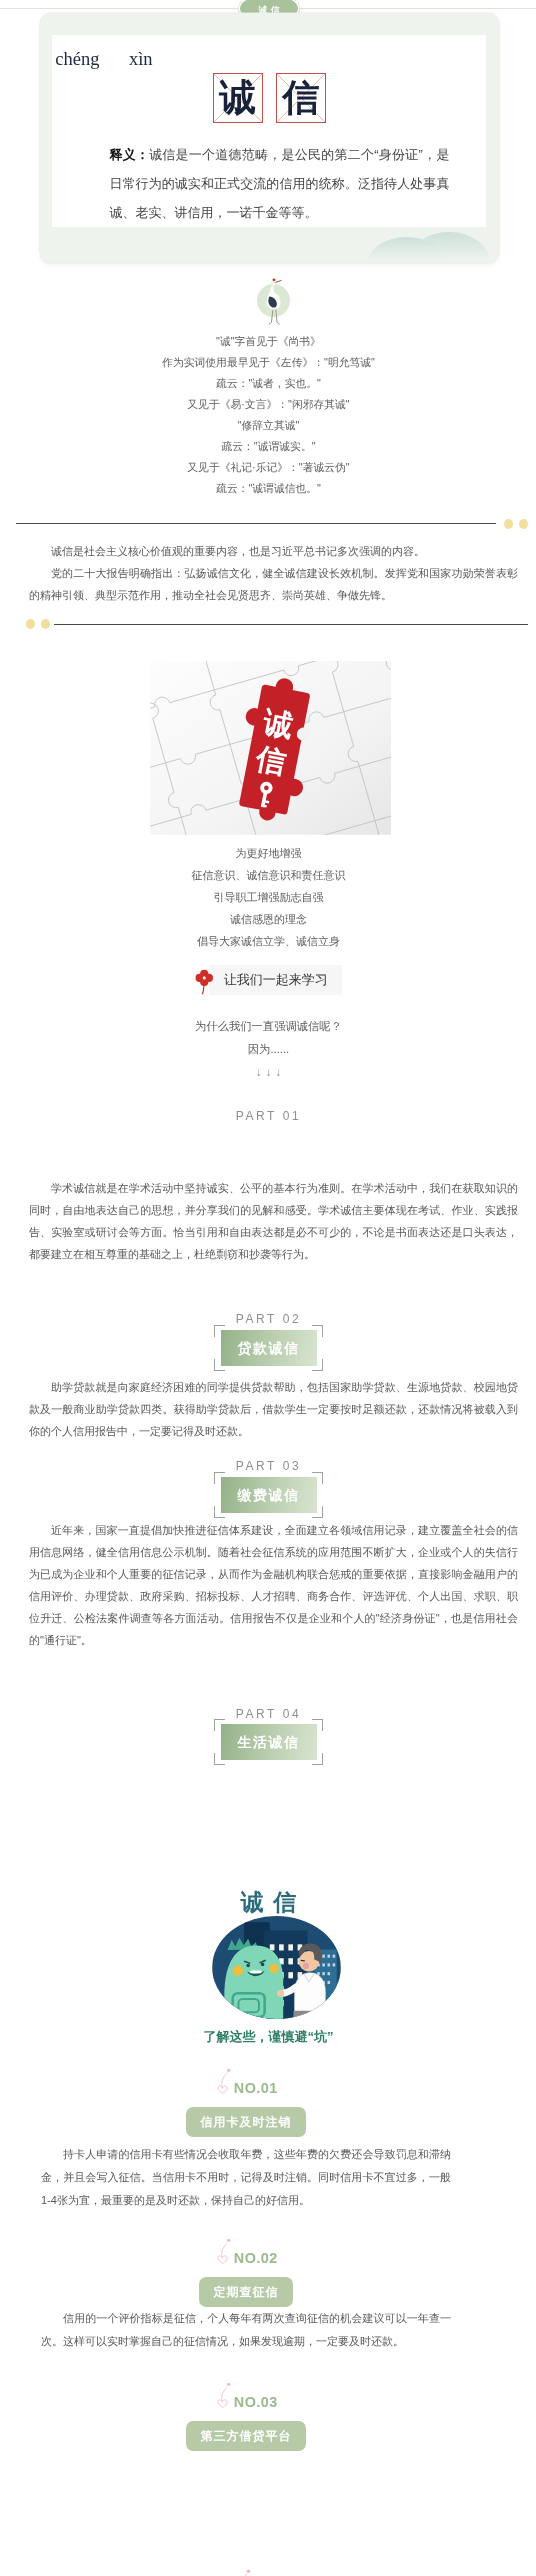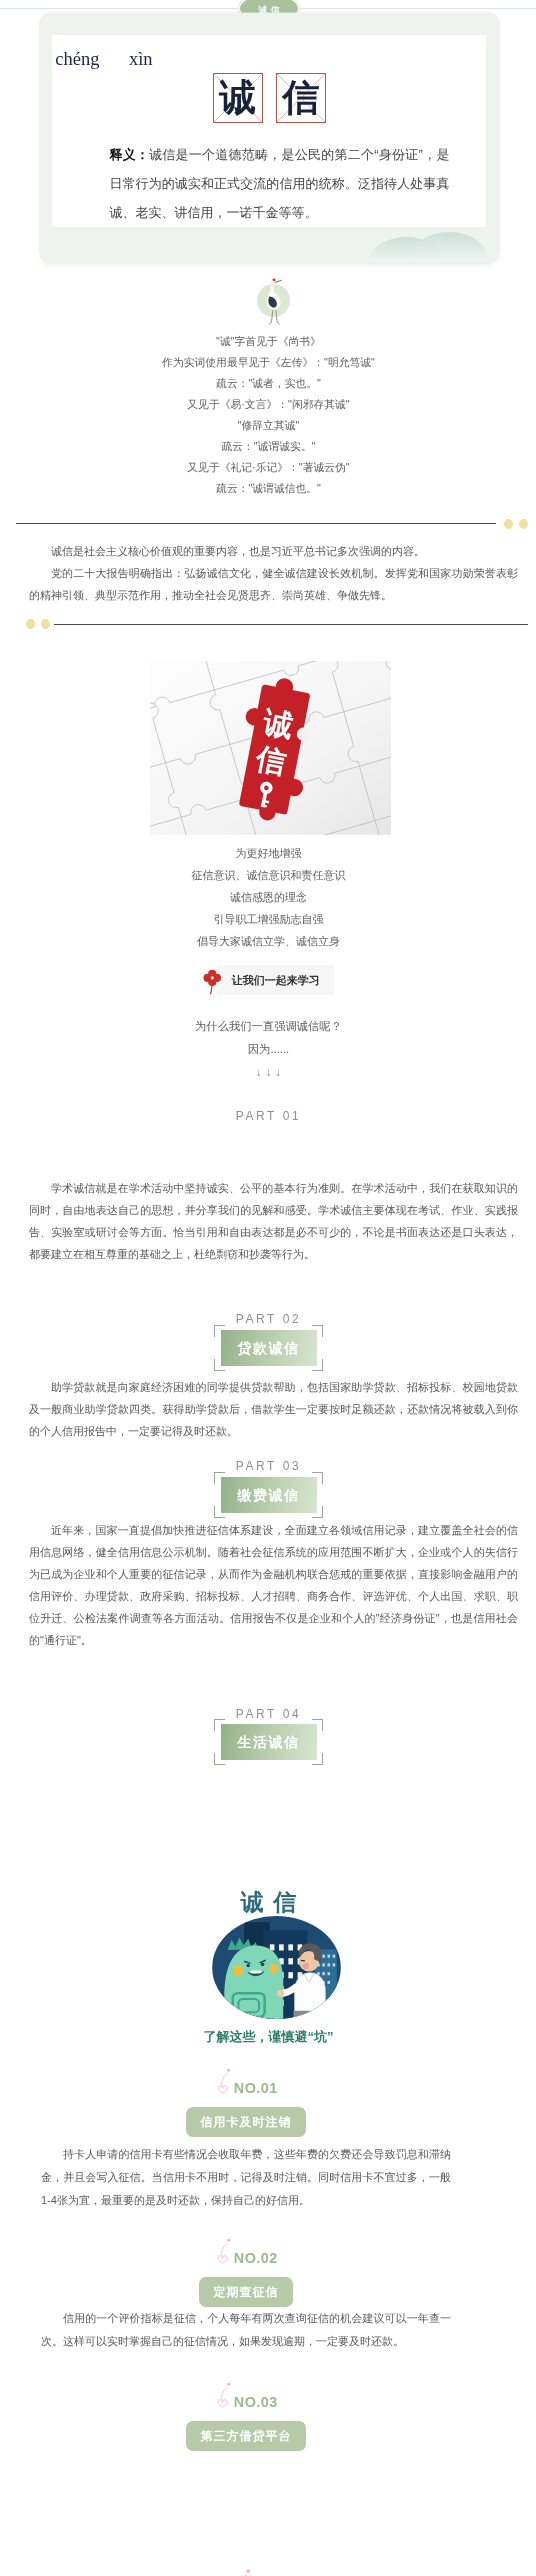--- a/index.html
+++ b/index.html
@@ -43,22 +43,22 @@
   .div-line{height:1px;background:#4a4a4a;}
   .dot{width:8.8px;height:9.8px;border-radius:50%;background:#f2df9d;}
   
   .bodypara{font-size:11px;line-height:22px;color:#585858;text-align:justify;}
   .bodypara p{margin:0;text-indent:2em;}
   .intro{left:29px;top:540px;width:489px;}
   
   .slogans{left:0;top:842px;width:537px;text-align:center;font-size:11px;color:#5c5c5c;line-height:22px;}
   
   .study{left:0;top:965px;width:537px;display:flex;justify-content:center;align-items:center;}
-  .study .box{background:#f6f6f6;height:30px;line-height:30px;padding:0 14.4px;font-size:11px;
-    font-weight:bold;color:#333;border-radius:1.5px;}
+  .study .box{background:#f6f6f6;height:30px;line-height:30px;padding:0 14.4px;font-size:13px;
+    font-weight:normal;color:#333;border-radius:1.5px;}
   .study .flower{margin-right:-4.1px;position:relative;z-index:2;top:2.1px;}
   
   .leadin{left:0;top:1015px;width:537px;text-align:center;font-size:11.3px;color:#5c5c5c;line-height:23px;}
   .leadin .arrows{color:#8a8a8a;letter-spacing:4.1px;padding-left:4.1px;}
   
   .part-head{width:537px;left:0;text-align:center;font-size:12px;color:#8f8f8f;letter-spacing:2.6px;}
   .part-badge-row{width:537px;left:0;display:flex;justify-content:center;}
   .part-badge{position:relative;width:96px;height:36px;line-height:36px;text-align:center;
     background:linear-gradient(100deg,#94b189 0%,#bcd0b1 55%,#d8e4cf 100%);
     color:#fff;font-size:14px;font-weight:bold;letter-spacing:1.5px;}
@@ -185,22 +185,22 @@
         <rect x="237.5" y="256" width="7" height="28" fill="#fff"></rect>
         <rect x="237.5" y="270" width="14" height="5" fill="#fff"></rect>
         <rect x="237.5" y="279" width="11" height="4.5" fill="#fff"></rect>
       </g>
     </g>
   </svg>
 
   <div class="abs slogans">
     <div>为更好地增强</div>
     <div>征信意识、诚信意识和责任意识</div>
+    <div>引导职工增强励志自强</div>
     <div>诚信感恩的理念</div>
-    <div>引导职工增强励志自强</div>
     <div>倡导大家诚信立学、诚信立身</div>
   </div>
 
   <div class="abs study">
     <svg class="flower" width="18.5" height="26" viewBox="0 0 36 50">
       <g fill="#ce2e28">
         <circle cx="18" cy="9" r="8"></circle>
         <circle cx="9" cy="17" r="8"></circle>
         <circle cx="27" cy="17" r="8"></circle>
         <circle cx="18" cy="25" r="8"></circle>
@@ -226,21 +226,21 @@
   <div class="abs part-badge-row" style="top:1330px;">
     <div class="part-badge">
       <span class="corner tl"></span>
       <span class="corner tr"></span>
       <span class="corner bl"></span>
       <span class="corner br"></span>
       <span>贷款诚信</span>
     </div>
   </div>
   <div class="abs part-para bodypara" style="top:1376px;">
-    <p>助学贷款就是向家庭经济困难的同学提供贷款帮助，包括国家助学贷款、招标投标、校园地贷款及一般商业助学贷款四类。获得助学贷款后，借款学生一定要按时足额还款，还款情况将被载入到你的个人信用报告中，一定要记得及时还款。</p>
+    <p>助学贷款就是向家庭经济困难的同学提供贷款帮助，包括国家助学贷款、生源地贷款、校园地贷款及一般商业助学贷款四类。获得助学贷款后，借款学生一定要按时足额还款，还款情况将被载入到你的个人信用报告中，一定要记得及时还款。</p>
   </div>
 
   <div class="abs part-head" style="top:1459px;">PART 03</div>
   <div class="abs part-badge-row" style="top:1477px;">
     <div class="part-badge">
       <span class="corner tl"></span>
       <span class="corner tr"></span>
       <span class="corner bl"></span>
       <span class="corner br"></span>
       <span>缴费诚信</span>

